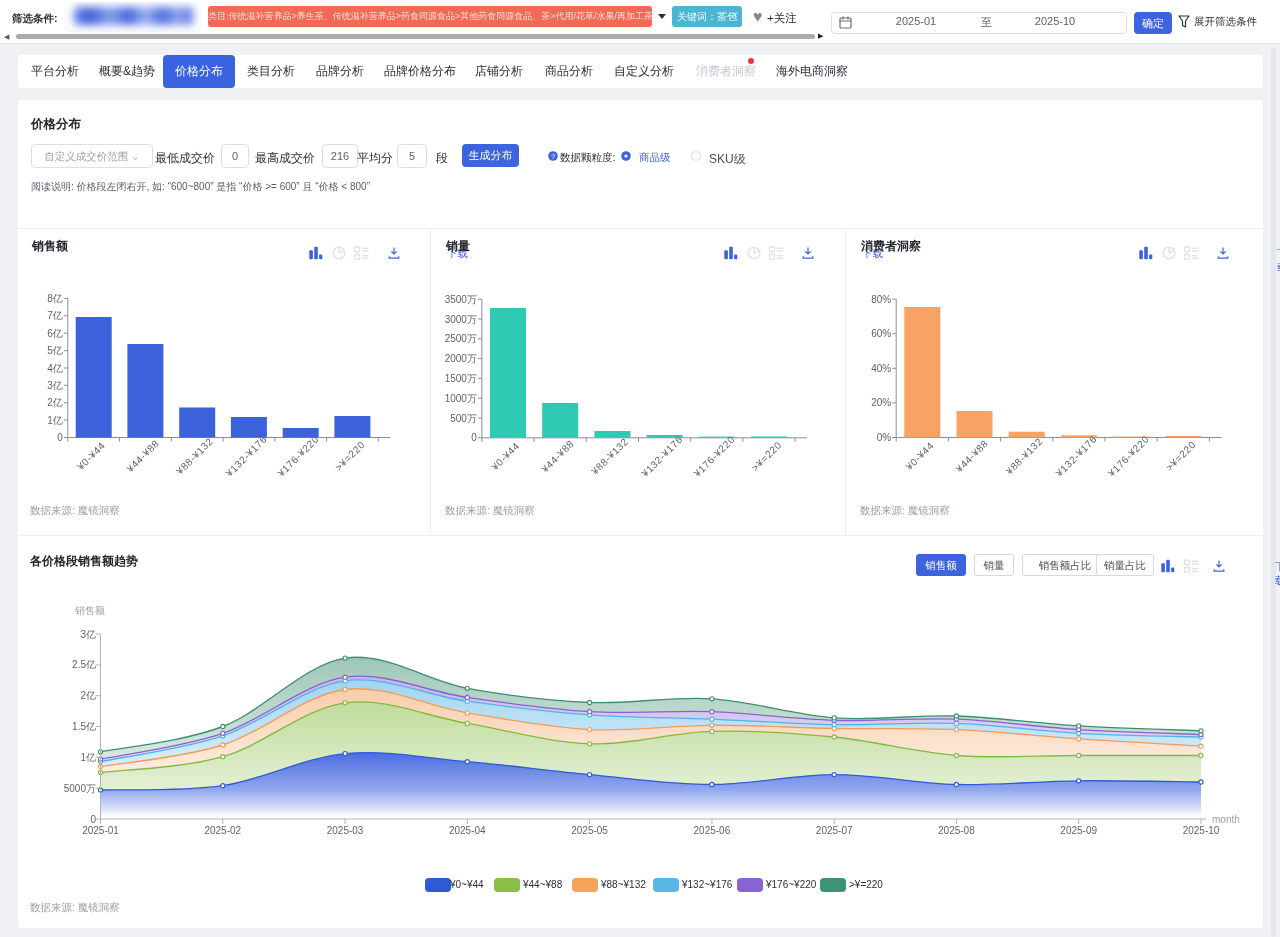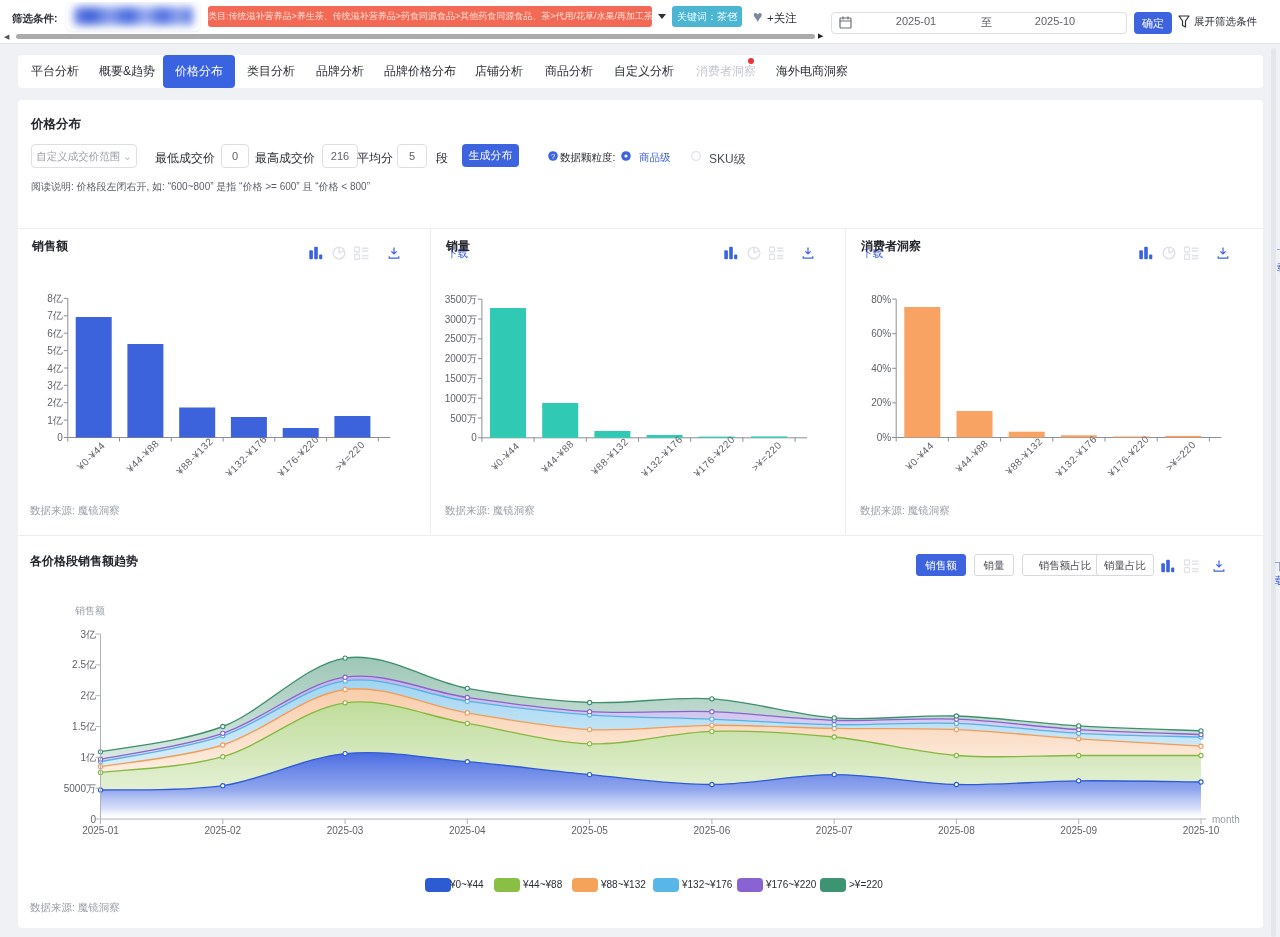--- a/index.html
+++ b/index.html
@@ -93,21 +93,21 @@
 <div class="tab" style="left:475px">店铺分析</div>
 <div class="tab" style="left:545px">商品分析</div>
 <div class="tab" style="left:614px">自定义分析</div>
 <div class="tab" style="left:696px;color:#c3c7cf">消费者洞察</div>
 <div id="reddot" class="abs"></div>
 <div class="tab" style="left:776px">海外电商洞察</div>
 
 <div id="card" class="abs">
   <div class="abs boldtitle" style="left:13px;top:16px">价格分布</div>
 
-  <div class="inbox" style="left:13px;top:44px;width:106px;height:24px;line-height:22px;color:#9aa0a8;font-size:10.5px">自定义成交价范围 <span style="color:#b8bcc4">⌄</span></div>
+  <div class="inbox" style="left:13px;top:44px;width:122px;height:24px;line-height:22px;color:#9aa0a8;font-size:10.5px">自定义成交价范围 <span style="color:#b8bcc4">⌄</span></div>
   <div class="clabel" style="left:137px;top:50px">最低成交价</div>
   <div class="inbox" style="left:203px;top:44px;width:28px;height:24px;line-height:22px">0</div>
   <div class="clabel" style="left:237px;top:50px">最高成交价</div>
   <div class="inbox" style="left:304px;top:44px;width:36px;height:24px;line-height:22px">216</div>
   <div class="clabel" style="left:339px;top:50px">平均分</div>
   <div class="inbox" style="left:379px;top:44px;width:30px;height:24px;line-height:22px">5</div>
   <div class="clabel" style="left:418px;top:50px">段</div>
   <div id="genbtn" class="abs">生成分布</div>
   <svg class="abs" style="left:530px;top:51px" width="10" height="10" viewBox="0 0 10 10">
       <circle cx="5" cy="5" r="4.8" fill="#3e63df"></circle>

